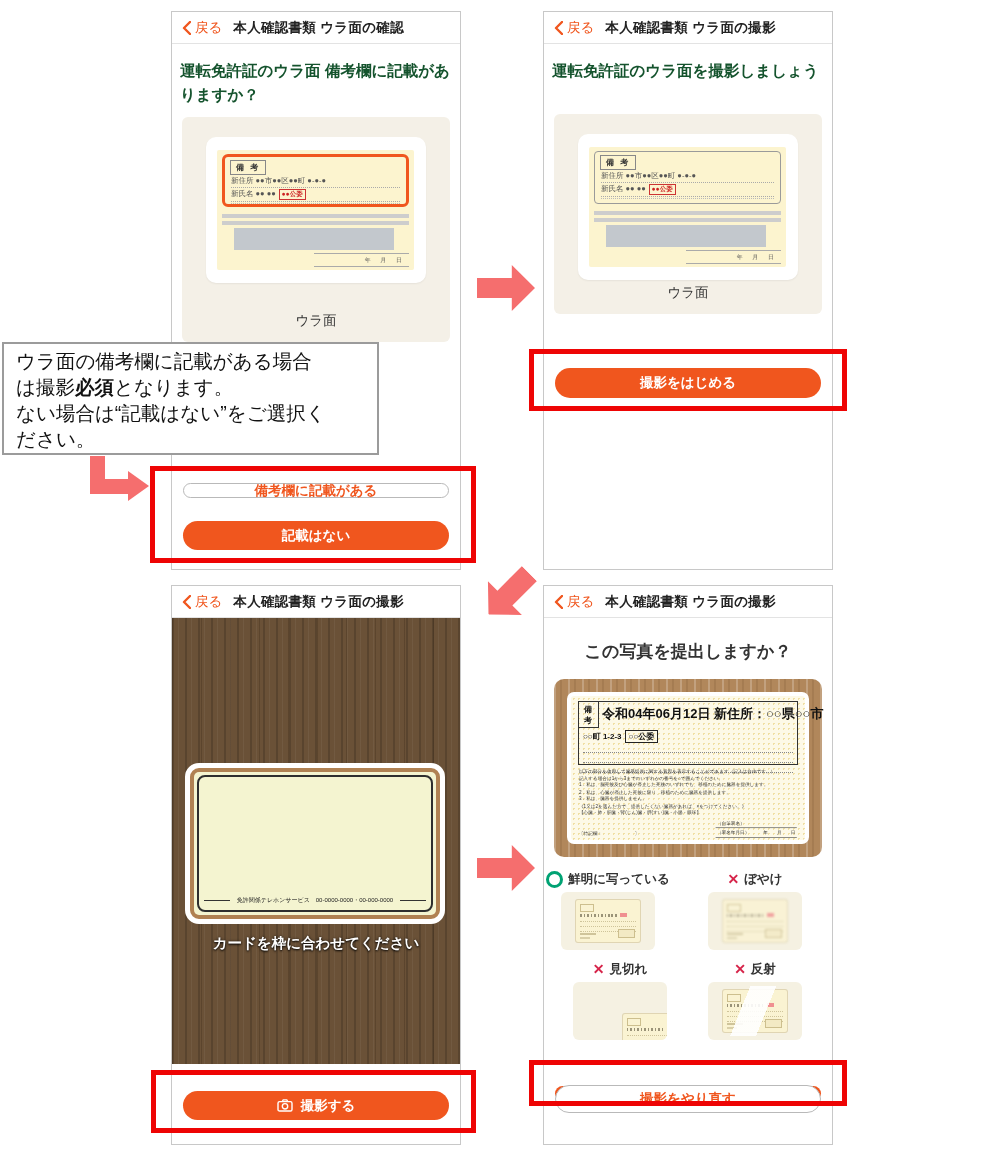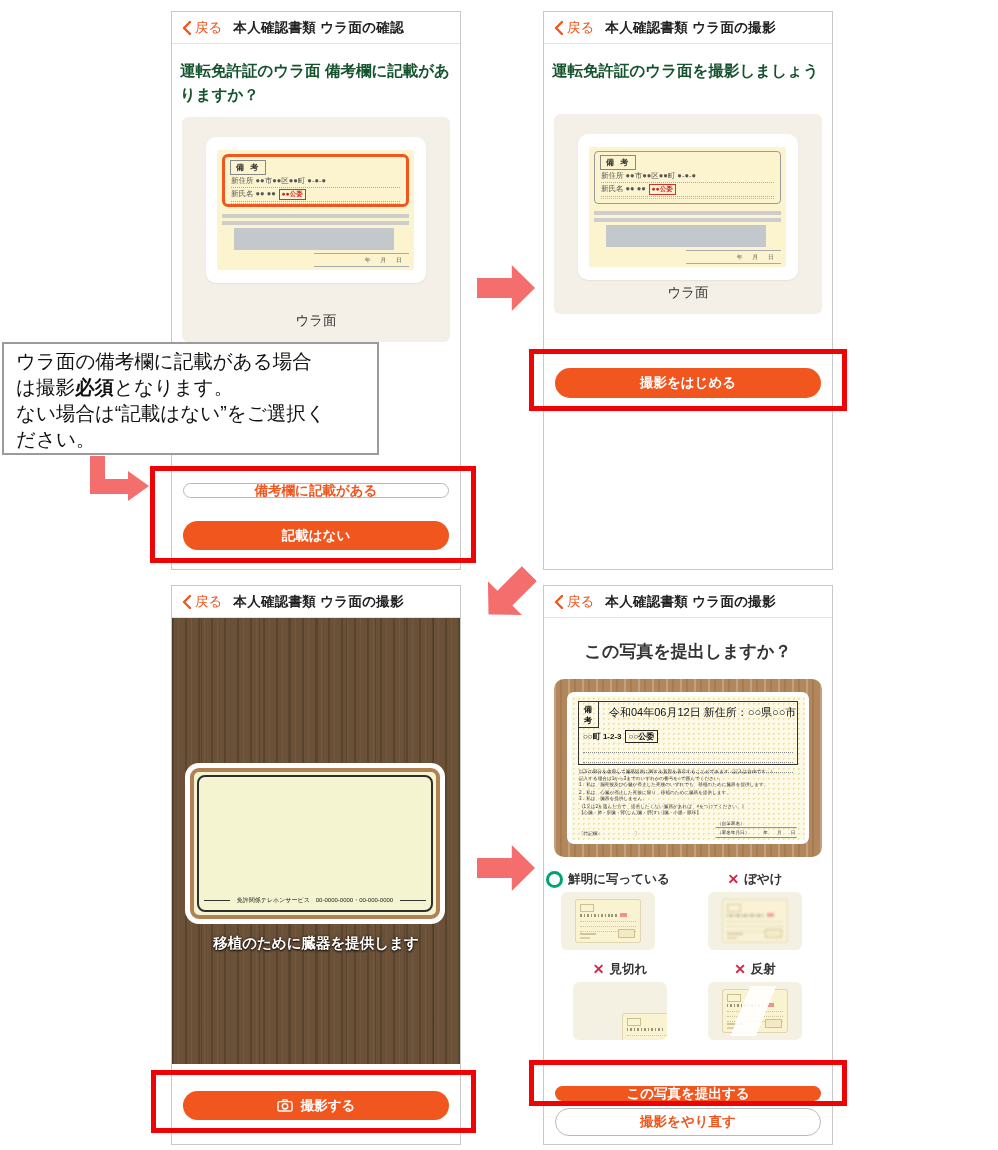--- a/index.html
+++ b/index.html
@@ -35,21 +35,21 @@
   .caption{position:absolute;bottom:12px;left:0;right:0;text-align:center;font-size:13.5px;color:#333;}
 
   .pill{position:absolute;left:11px;width:266px;height:29px;border-radius:15px;display:flex;align-items:center;justify-content:center;font-size:13.5px;font-weight:bold;box-sizing:border-box;cursor:pointer;gap:8px;}
   .pill.outline{background:#fff;border:1px solid #b9b9b9;color:#F0561E;}
   .pill.fill{background:#F0561E;color:#fff;}
   #btn-has-note{top:471px;height:15px;}
   #btn-no-note{top:509px;}
   #btn-start{top:356px;height:30px;}
   #btn-shoot{top:505px;height:29px;}
   #btn-submit{top:500px;height:15px;}
-  #btn-retake{top:522px;height:28px;text-align:right;}
+  #btn-retake{top:499px;height:28px;text-align:right;}
 
   #notice{position:absolute;left:10px;top:414px;width:268px;height:140px;background:#F5F5EF;border:1px solid #DCDCD2;box-sizing:border-box;padding:9px 11px;}
   .notice-h{font-size:13px;font-weight:bold;color:#222;margin-bottom:9px;}
   .notice-item{font-size:12.2px;color:#333;line-height:1.5;}
 
   .wood{position:absolute;left:0;top:31px;width:100%;height:447px;background-color:#6A5137;
     background-image:repeating-linear-gradient(90deg,rgba(0,0,0,.16) 0 2px,transparent 2px 6px,rgba(255,255,255,.05) 6px 7px,transparent 7px 13px),
     repeating-linear-gradient(90deg,rgba(40,25,10,.22) 0 1px,transparent 1px 29px);}
   .camframe{position:absolute;left:13px;top:146px;width:260px;height:161px;border:5px solid #fff;border-radius:14px;background:#B08152;box-sizing:border-box;padding:4px;}
   .camlicense{position:relative;width:100%;height:100%;background:#F4F4D0;border-radius:5px;}
@@ -67,21 +67,21 @@
   .guide{position:absolute;left:0;right:0;top:317px;text-align:center;color:#fff;font-size:14.5px;font-weight:bold;text-shadow:0 1px 2px rgba(0,0,0,.9),0 0 3px rgba(0,0,0,.6);}
 
   .rtitle{margin:22px 8px 0;text-align:center;font-size:17px;font-weight:bold;color:#333;}
   .photo{position:absolute;left:10px;top:93px;width:268px;height:178px;border-radius:10px;background-color:#B1875B;
     background-image:repeating-linear-gradient(90deg,rgba(255,255,255,.22) 0 2px,transparent 2px 6px,rgba(110,75,40,.18) 6px 8px,transparent 8px 14px);}
   .photocard{position:absolute;left:13px;top:13px;width:242px;height:152px;border:4px solid #fff;border-radius:7px;box-sizing:border-box;
     background-color:#FDF9E7;background-image:radial-gradient(#F0DFA3 1px,transparent 1px);background-size:5px 5px;}
   .pbikou{position:absolute;left:7px;top:5px;right:7px;height:62px;border:1px solid #333;}
   .pbhead{display:flex;align-items:stretch;}
   .pbtab{border-right:1px solid #333;border-bottom:1px solid #333;padding:2px 5px 1px;font-size:8px;font-weight:bold;letter-spacing:1px;color:#111;}
-  .pbdate{font-size:11px;font-weight:normal;color:#111;padding:3px 3px 0;white-space:nowrap;margin-left:7px;}
+  .pbdate{font-size:13px;font-weight:bold;color:#111;padding:3px 3px 0;white-space:nowrap;}
   .pbline2{font-size:8px;font-weight:bold;color:#111;padding:2px 4px 0;display:flex;align-items:center;gap:3px;}
   .pbstamp{border:1.5px solid #222;padding:0 3px;font-weight:bold;}
   .pdot{margin:0 4px;border-bottom:1px dotted #888;height:9px;}
   .donor{position:absolute;left:8px;top:72px;width:330px;transform:scale(.66);transform-origin:0 0;font-size:7px;color:#333;line-height:1.5;}
   .psign{display:flex;justify-content:space-between;margin-top:3px;align-items:flex-end;}
   .psign-right span{display:block;border-bottom:1px solid #555;padding:0 2px 1px;margin-top:2px;}
 
   .ex{position:absolute;width:124px;text-align:center;}
   #ex-0{left:2px;top:284px;}  #ex-1{left:149px;top:284px;}
   #ex-2{left:14px;top:374px;}  #ex-3{left:149px;top:374px;}
@@ -202,21 +202,21 @@
     <div class="wood">
       <div class="camframe">
         <div class="camlicense">
           <div class="caminner">
             <div class="camfoot-line cfl-l"></div>
             <div class="camfoot-line cfl-r"></div>
             <div class="camfooter">免許関係テレホンサービス　00-0000-0000・00-000-0000</div>
           </div>
         </div>
       </div>
-      <div class="guide">移植のために臓器を提供します</div>
+      <div class="guide">カードを枠に合わせてください</div>
     </div>
     <div class="pill fill" id="btn-shoot">
       <svg width="16" height="13" viewBox="0 0 16 13">
           <rect x="1" y="2.6" width="14" height="9.4" rx="1.6" fill="none" stroke="#fff" stroke-width="1.4"></rect>
           <path d="M5.2 2.6 L6.2 .9 H9.8 L10.8 2.6" fill="none" stroke="#fff" stroke-width="1.3"></path>
           <circle cx="8" cy="7.3" r="2.7" fill="none" stroke="#fff" stroke-width="1.4"></circle>
         </svg>
       <span>撮影する</span>
     </div>
   </div>

